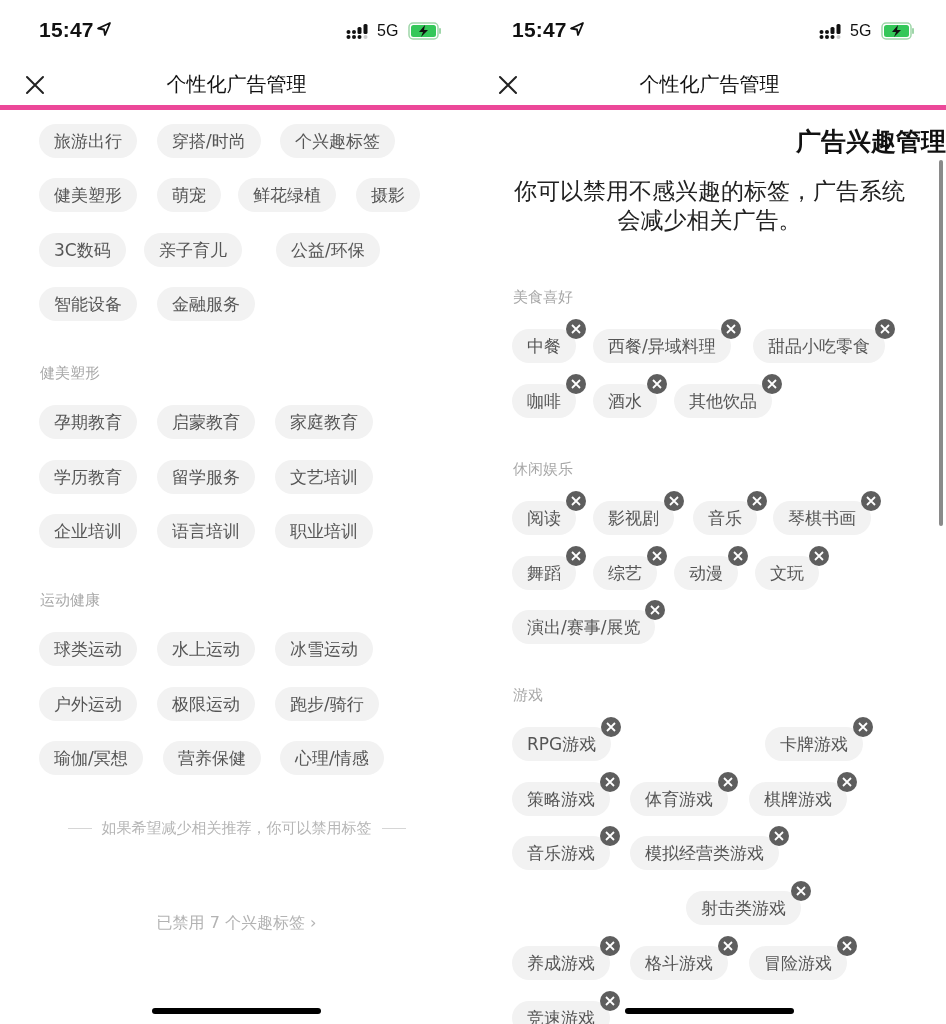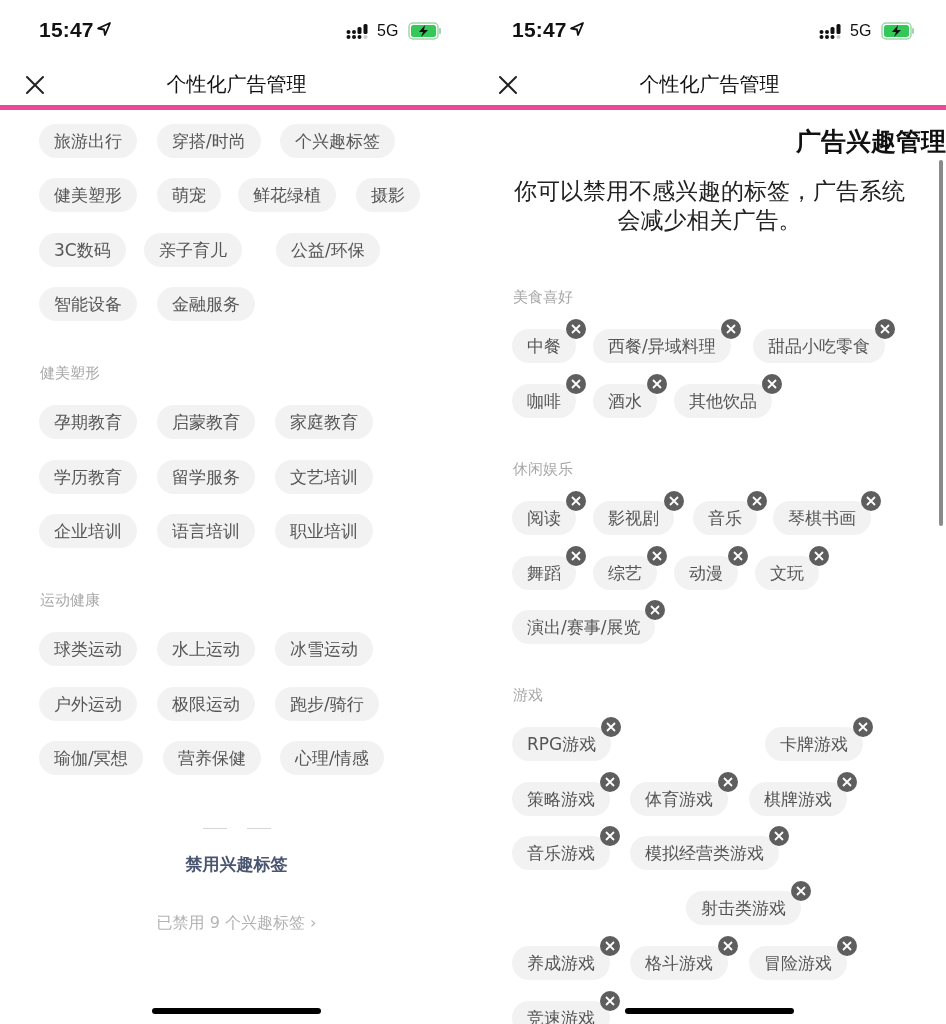--- a/index.html
+++ b/index.html
@@ -168,24 +168,23 @@
 
       <div class="pill" style="left:39px;top:576px">户外运动</div>
       <div class="pill" style="left:157px;top:576px">极限运动</div>
       <div class="pill" style="left:275px;top:576px">跑步/骑行</div>
 
       <div class="pill" style="left:39px;top:630px">瑜伽/冥想</div>
       <div class="pill" style="left:163px;top:630px">营养保健</div>
       <div class="pill" style="left:280px;top:630px">心理/情感</div>
 
       <div class="hint-row">
-        <span class="line"></span><span class="line"></span>
+        <span class="line"></span><span>如果希望减少相关推荐，你可以禁用标签</span><span class="line"></span>
       </div>
-      <div class="disable-link">禁用兴趣标签</div>
-      <div class="disabled-count">已禁用 9 个兴趣标签 ›</div>
+      <div class="disabled-count">已禁用 7 个兴趣标签 ›</div>
     </div>
     <div class="home-indicator"></div>
   </div>
 
   <div class="phone">
     <div class="status-bar">
       <span class="status-time">15:47</span>
       <svg class="loc-icon" viewBox="0 0 16 16">
           <path d="M14 2 L2 7.5 L8 8.5 L9 14 Z" fill="none" stroke="#111" stroke-width="1.8" stroke-linejoin="round"></path>
         </svg>

